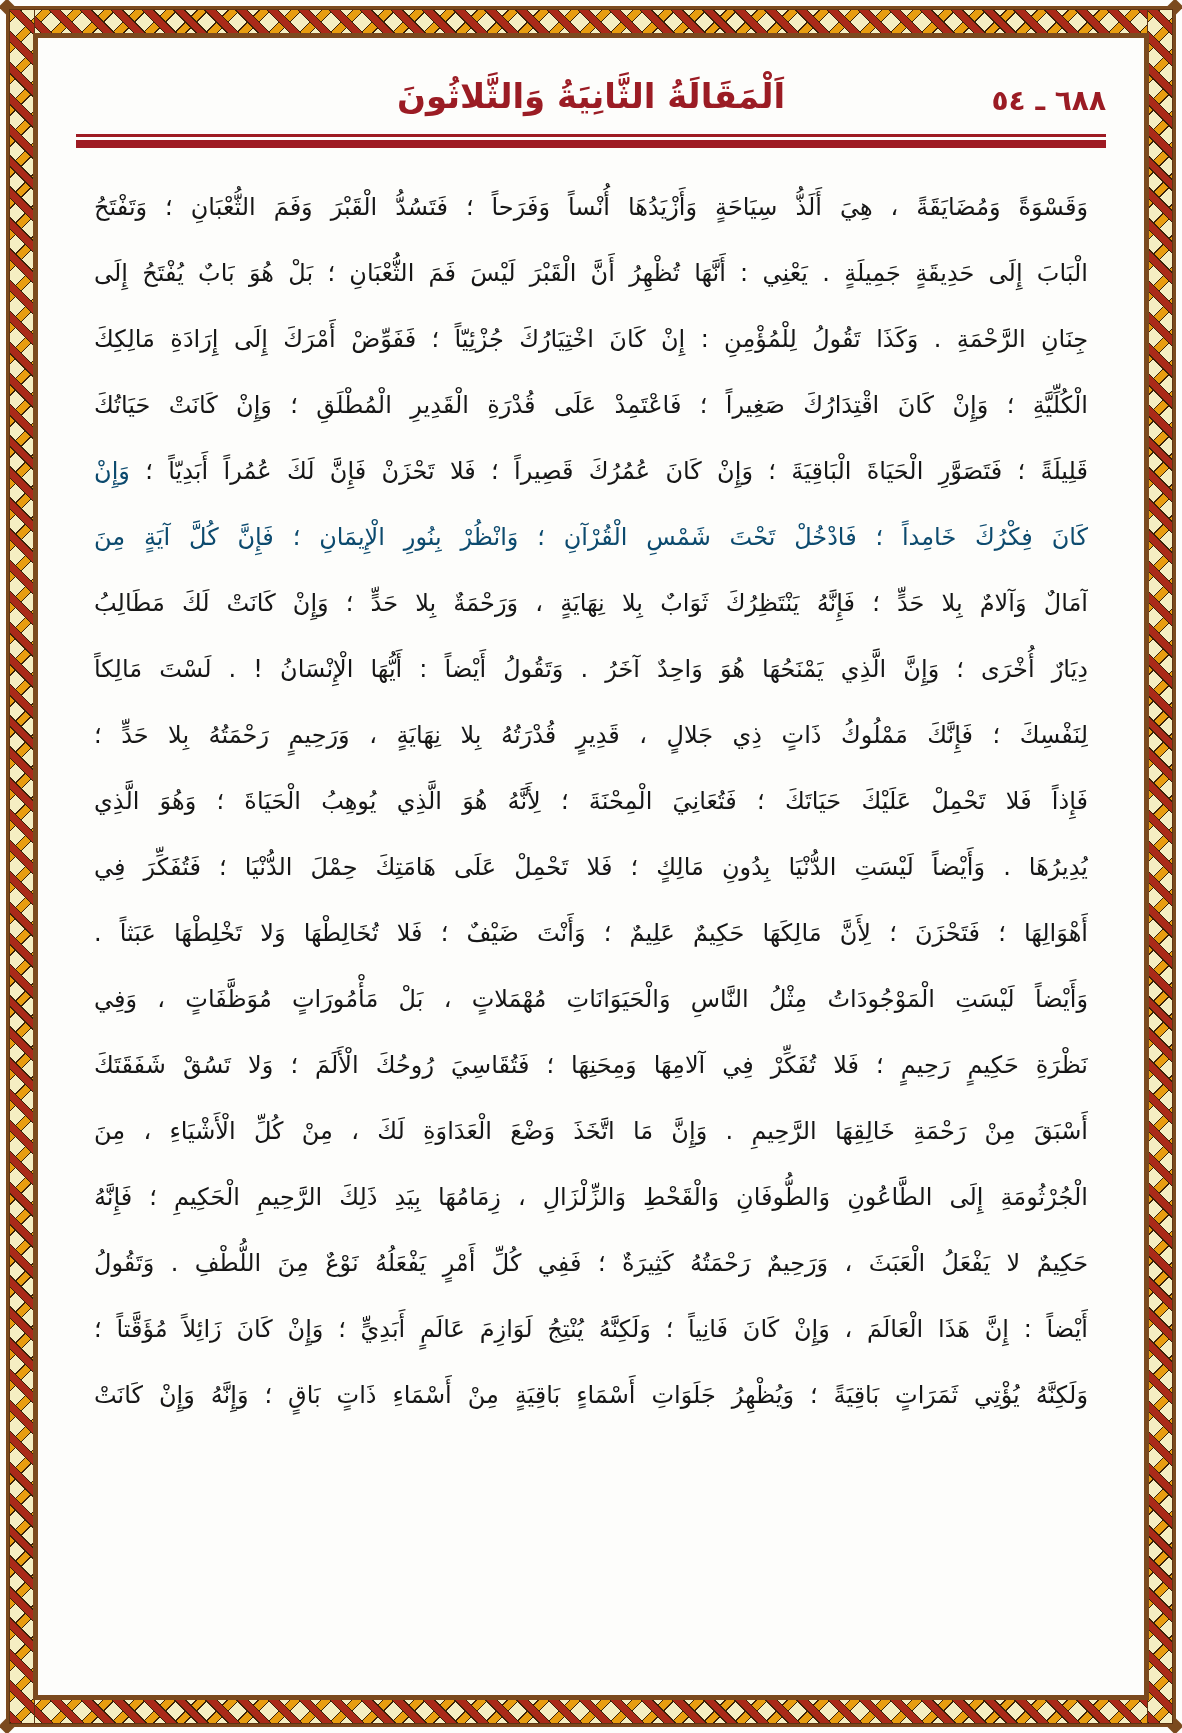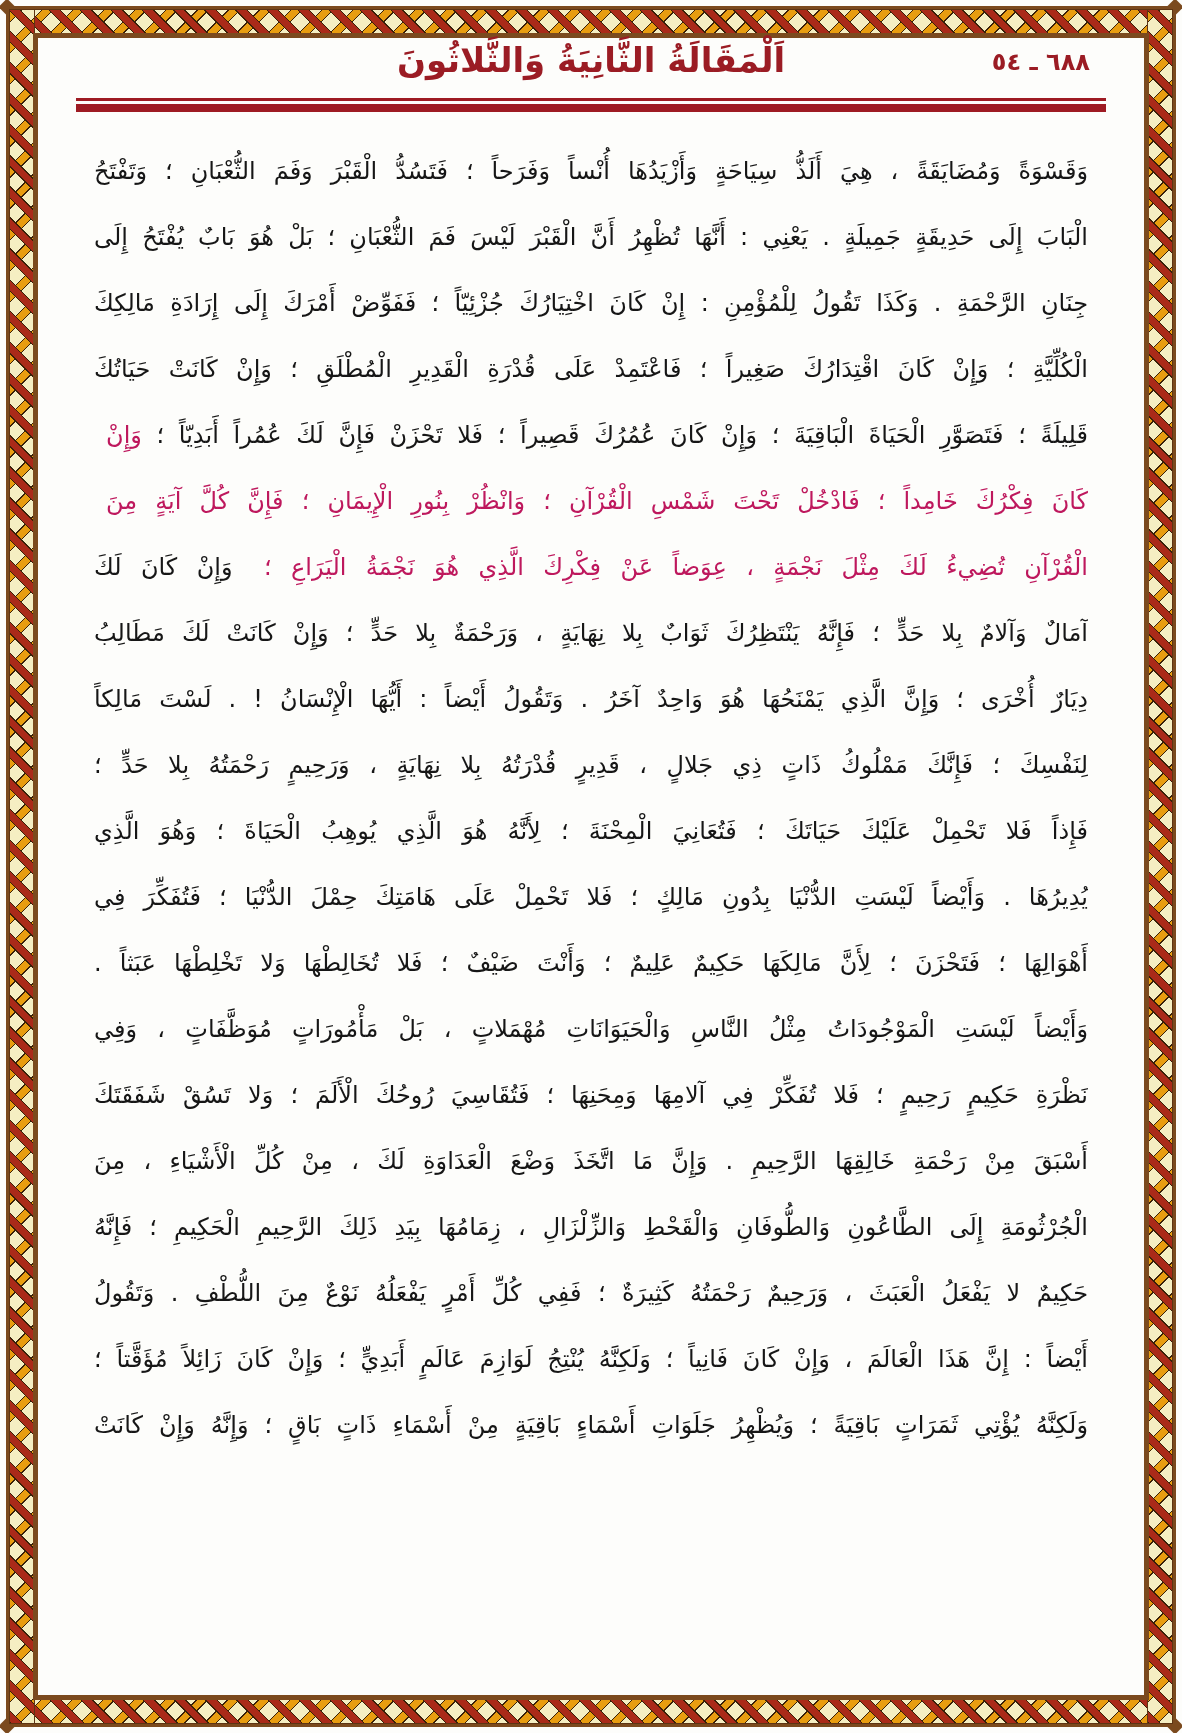--- a/index.html
+++ b/index.html
@@ -40,31 +40,32 @@
   }
   .tip-tl { top: 1px; left: 1px; }
   .tip-tr { top: 1px; right: 1px; }
   .tip-bl { bottom: 1px; left: 1px; }
   .tip-br { bottom: 1px; right: 1px; }
 
   
   .content { position: absolute; inset: 40px; }
   .header { position: relative; }
   .title {
+    margin-top: 36px;
     text-align: center;
     font-size: 34px;
     line-height: 40px;
     font-weight: bold;
     color: #9b1c24;
   }
   .page-num {
     position: absolute;
     top: 8px;
-    right: 52px;
-    font-size: 24px;
+    right: 36px;
+    font-size: 28px;
     font-weight: bold;
     color: #9b1c24;
     direction: rtl;
     letter-spacing: 2px;
   }
   .rule-thin  { height: 3px; background: #9e1b23; margin: 18px 36px 0 36px; }
   .rule-thick { height: 8px; background: #9e1b23; margin: 3px 36px 0 36px; }
 
   .body-text { margin: 26px 54px 0 54px; color: #161616; }
   .tline {
@@ -72,21 +73,21 @@
     line-height: 66px;
     font-size: 24px;
     direction: rtl;
     text-align: justify;
     -moz-text-align-last: justify;
     text-align-last: justify;
     text-justify: inter-word;
     overflow: hidden;
     white-space: normal;
   }
-  .tline .red { color: #be185d; margin-left: 12px; }
+  .tline .red { color: #0c4a6e; }
 </style>
 </head>
 <body>
 
 <div class="page">
   <div class="tip tip-tl"></div>
   <div class="tip tip-tr"></div>
   <div class="tip tip-bl"></div>
   <div class="tip tip-br"></div>
 
@@ -104,21 +105,20 @@
     </div>
     <div class="rule-thin"></div>
     <div class="rule-thick"></div>
     <div class="body-text">
         <div class="tline" dir="rtl"><span class="">وَقَسْوَةً وَمُضَايَقَةً ، هِيَ أَلَذُّ سِيَاحَةٍ وَأَزْيَدُهَا أُنْساً وَفَرَحاً ؛ فَتَسُدُّ الْقَبْرَ وَفَمَ الثُّعْبَانِ ؛ وَتَفْتَحُ</span></div>
         <div class="tline" dir="rtl"><span class="">الْبَابَ إِلَى حَدِيقَةٍ جَمِيلَةٍ . يَعْنِي : أَنَّهَا تُظْهِرُ أَنَّ الْقَبْرَ لَيْسَ فَمَ الثُّعْبَانِ ؛ بَلْ هُوَ بَابٌ يُفْتَحُ إِلَى</span></div>
         <div class="tline" dir="rtl"><span class="">جِنَانِ الرَّحْمَةِ . وَكَذَا تَقُولُ لِلْمُؤْمِنِ : إِنْ كَانَ اخْتِيَارُكَ جُزْئِيّاً ؛ فَفَوِّضْ أَمْرَكَ إِلَى إِرَادَةِ مَالِكِكَ</span></div>
         <div class="tline" dir="rtl"><span class="">الْكُلِّيَّةِ ؛ وَإِنْ كَانَ اقْتِدَارُكَ صَغِيراً ؛ فَاعْتَمِدْ عَلَى قُدْرَةِ الْقَدِيرِ الْمُطْلَقِ ؛ وَإِنْ كَانَتْ حَيَاتُكَ</span></div>
         <div class="tline" dir="rtl"><span class="">قَلِيلَةً ؛ فَتَصَوَّرِ الْحَيَاةَ الْبَاقِيَةَ ؛ وَإِنْ كَانَ عُمُرُكَ قَصِيراً ؛ فَلا تَحْزَنْ فَإِنَّ لَكَ عُمُراً أَبَدِيّاً ؛ </span><span class="red">وَإِنْ</span></div>
         <div class="tline" dir="rtl"><span class="red">كَانَ فِكْرُكَ خَامِداً ؛ فَادْخُلْ تَحْتَ شَمْسِ الْقُرْآنِ ؛ وَانْظُرْ بِنُورِ الْإِيمَانِ ؛ فَإِنَّ كُلَّ آيَةٍ مِنَ</span></div>
-        <div class="tline" dir="rtl"><span class="red">الْقُرْآنِ تُضِيءُ لَكَ مِثْلَ نَجْمَةٍ ، عِوَضاً عَنْ فِكْرِكَ الَّذِي هُوَ نَجْمَةُ الْيَرَاعِ ؛ </span><span class="">وَإِنْ كَانَ لَكَ</span></div>
         <div class="tline" dir="rtl"><span class="">آمَالٌ وَآلامٌ بِلا حَدٍّ ؛ فَإِنَّهُ يَنْتَظِرُكَ ثَوَابٌ بِلا نِهَايَةٍ ، وَرَحْمَةٌ بِلا حَدٍّ ؛ وَإِنْ كَانَتْ لَكَ مَطَالِبُ</span></div>
         <div class="tline" dir="rtl"><span class="">دِيَارٌ أُخْرَى ؛ وَإِنَّ الَّذِي يَمْنَحُهَا هُوَ وَاحِدٌ آخَرُ . وَتَقُولُ أَيْضاً : أَيُّهَا الْإِنْسَانُ ! . لَسْتَ مَالِكاً</span></div>
         <div class="tline" dir="rtl"><span class="">لِنَفْسِكَ ؛ فَإِنَّكَ مَمْلُوكُ ذَاتٍ ذِي جَلالٍ ، قَدِيرٍ قُدْرَتُهُ بِلا نِهَايَةٍ ، وَرَحِيمٍ رَحْمَتُهُ بِلا حَدٍّ ؛</span></div>
         <div class="tline" dir="rtl"><span class="">فَإِذاً فَلا تَحْمِلْ عَلَيْكَ حَيَاتَكَ ؛ فَتُعَانِيَ الْمِحْنَةَ ؛ لِأَنَّهُ هُوَ الَّذِي يُوهِبُ الْحَيَاةَ ؛ وَهُوَ الَّذِي</span></div>
         <div class="tline" dir="rtl"><span class="">يُدِيرُهَا . وَأَيْضاً لَيْسَتِ الدُّنْيَا بِدُونِ مَالِكٍ ؛ فَلا تَحْمِلْ عَلَى هَامَتِكَ حِمْلَ الدُّنْيَا ؛ فَتُفَكِّرَ فِي</span></div>
         <div class="tline" dir="rtl"><span class="">أَهْوَالِهَا ؛ فَتَحْزَنَ ؛ لِأَنَّ مَالِكَهَا حَكِيمٌ عَلِيمٌ ؛ وَأَنْتَ ضَيْفٌ ؛ فَلا تُخَالِطْهَا وَلا تَخْلِطْهَا عَبَثاً .</span></div>
         <div class="tline" dir="rtl"><span class="">وَأَيْضاً لَيْسَتِ الْمَوْجُودَاتُ مِثْلُ النَّاسِ وَالْحَيَوَانَاتِ مُهْمَلاتٍ ، بَلْ مَأْمُورَاتٍ مُوَظَّفَاتٍ ، وَفِي</span></div>
         <div class="tline" dir="rtl"><span class="">نَظْرَةِ حَكِيمٍ رَحِيمٍ ؛ فَلا تُفَكِّرْ فِي آلامِهَا وَمِحَنِهَا ؛ فَتُقَاسِيَ رُوحُكَ الْأَلَمَ ؛ وَلا تَسُقْ شَفَقَتَكَ</span></div>
         <div class="tline" dir="rtl"><span class="">أَسْبَقَ مِنْ رَحْمَةِ خَالِقِهَا الرَّحِيمِ . وَإِنَّ مَا اتَّخَذَ وَضْعَ الْعَدَاوَةِ لَكَ ، مِنْ كُلِّ الْأَشْيَاءِ ، مِنَ</span></div>
         <div class="tline" dir="rtl"><span class="">الْجُرْثُومَةِ إِلَى الطَّاعُونِ وَالطُّوفَانِ وَالْقَحْطِ وَالزِّلْزَالِ ، زِمَامُهَا بِيَدِ ذَلِكَ الرَّحِيمِ الْحَكِيمِ ؛ فَإِنَّهُ</span></div>

